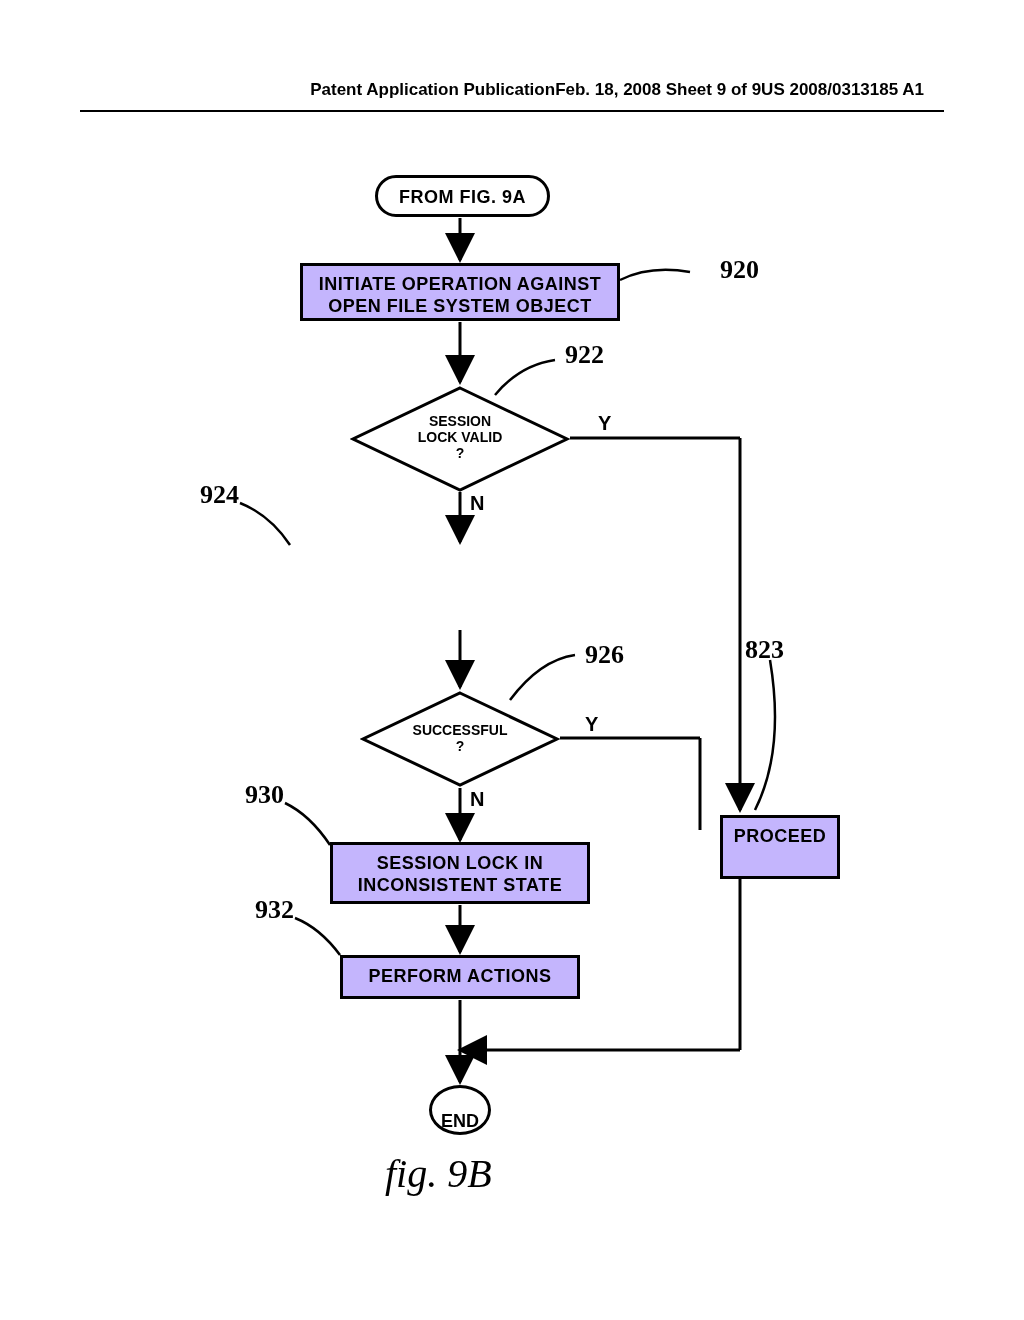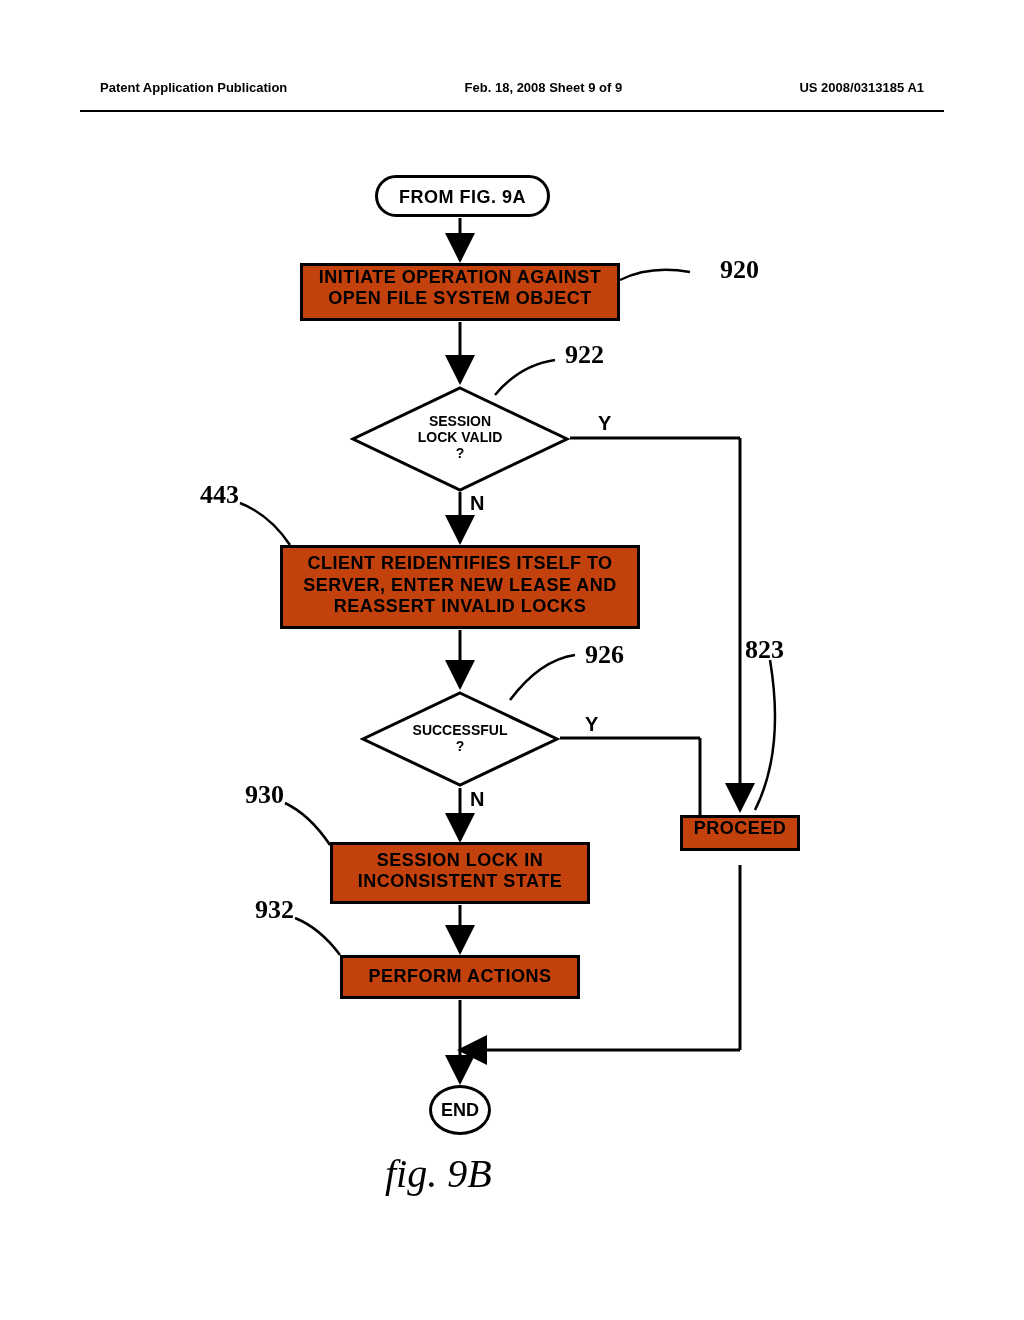--- a/index.html
+++ b/index.html
@@ -11,24 +11,23 @@
     background: #fff;
     font-family: Arial, Helvetica, sans-serif;
     position: relative;
   }
   .page-header {
     position: absolute;
     top: 80px;
     left: 100px;
     right: 100px;
     display: flex;
-    justify-content: space-between;
-    font-size: 13px;
-    font-weight: bold;
-    gap: 48px;
+    justify-content: flex-end;
+    font-size: 17px;
+    font-weight: bold;
   }
   .page-header .left { text-align: left; }
   .page-header .center { text-align: center; }
   .page-header .right { text-align: right; }
   .hr {
     position: absolute;
     top: 110px;
     left: 80px;
     right: 80px;
     border-top: 2px solid #000;
@@ -56,23 +55,23 @@
     align-items: flex-end;
     justify-content: center;
     background: #fff;
   }
   .process {
     border: 3px solid #000;
     padding: 8px 12px;
     font-size: 18px;
     line-height: 1.2;
     display: flex;
-    align-items: flex-end;
+    align-items: flex-start;
     justify-content: center;
-    background: #c2410c;
+    background: #c4b5fd;
   }
   .decision-wrap {
     position: absolute;
   }
   .decision-text {
     position: absolute;
     left: 0; right: 0;
     text-align: center;
     font-weight: bold;
     font-size: 14px;
@@ -90,21 +89,21 @@
     font-size: 20px;
     font-weight: bold;
   }
   .end-circle {
     position: absolute;
     border: 3px solid #000;
     border-radius: 50%;
     width: 62px;
     height: 50px;
     display: flex;
-    align-items: center;
+    align-items: flex-end;
     justify-content: center;
     font-size: 18px;
     font-weight: bold;
     background: #fff;
   }
   .fig-caption {
     position: absolute;
     font-family: "Times New Roman", serif;
     font-style: italic;
     font-size: 40px;
@@ -175,44 +174,41 @@
       SESSION<br>LOCK VALID<br>?
     </div>
   </div>
   <svg class="leader" style="left:495px; top:185px" width="90" height="50">
     <path d="M0,40 Q25,10 60,5" stroke="#000" stroke-width="2.5" fill="none"></path>
   </svg>
   <div class="ref-label" style="left:565px; top:170px">922</div>
   <div class="yn-label" style="left:598px; top:242px">Y</div>
   <div class="yn-label" style="left:470px; top:322px">N</div>
 
-  <div class="shape process" style="left:280px; top:375px; width:360px; height:84px">
-    <span>CLIENT REIDENTIFIES ITSELF TO SERVER, ENTER NEW LEASE AND REASSERT INVALID LOCKS</span>
-  </div>
   <svg class="leader" style="left:230px; top:325px" width="80" height="55">
     <path d="M10,8 Q40,20 60,50" stroke="#000" stroke-width="2.5" fill="none"></path>
   </svg>
-  <div class="ref-label" style="left:200px; top:310px">443</div>
+  <div class="ref-label" style="left:200px; top:310px">924</div>
 
   <div class="decision-wrap" style="left:360px; top:520px; width:200px; height:98px">
     <svg width="200" height="98">
       <polygon points="100,3 197,49 100,95 3,49" fill="#fff" stroke="#000" stroke-width="3"></polygon>
     </svg>
     <div class="decision-text" style="top:32px">
       SUCCESSFUL<br>?
     </div>
   </div>
   <svg class="leader" style="left:510px; top:480px" width="90" height="55">
     <path d="M0,50 Q30,10 65,5" stroke="#000" stroke-width="2.5" fill="none"></path>
   </svg>
   <div class="ref-label" style="left:585px; top:470px">926</div>
   <div class="yn-label" style="left:585px; top:543px">Y</div>
   <div class="yn-label" style="left:470px; top:618px">N</div>
 
-  <div class="shape process" style="left:680px; top:645px; width:120px; height:36px">
+  <div class="shape process" style="left:720px; top:645px; width:120px; height:64px">
     <span>PROCEED</span>
   </div>
   <svg class="leader" style="left:745px; top:490px" width="60" height="160">
     <path d="M25,0 Q40,90 10,150" stroke="#000" stroke-width="2.5" fill="none"></path>
   </svg>
   <div class="ref-label" style="left:745px; top:465px">823</div>
 
   <div class="shape process" style="left:330px; top:672px; width:260px; height:62px">
     <span>SESSION LOCK IN INCONSISTENT STATE</span>
   </div>

